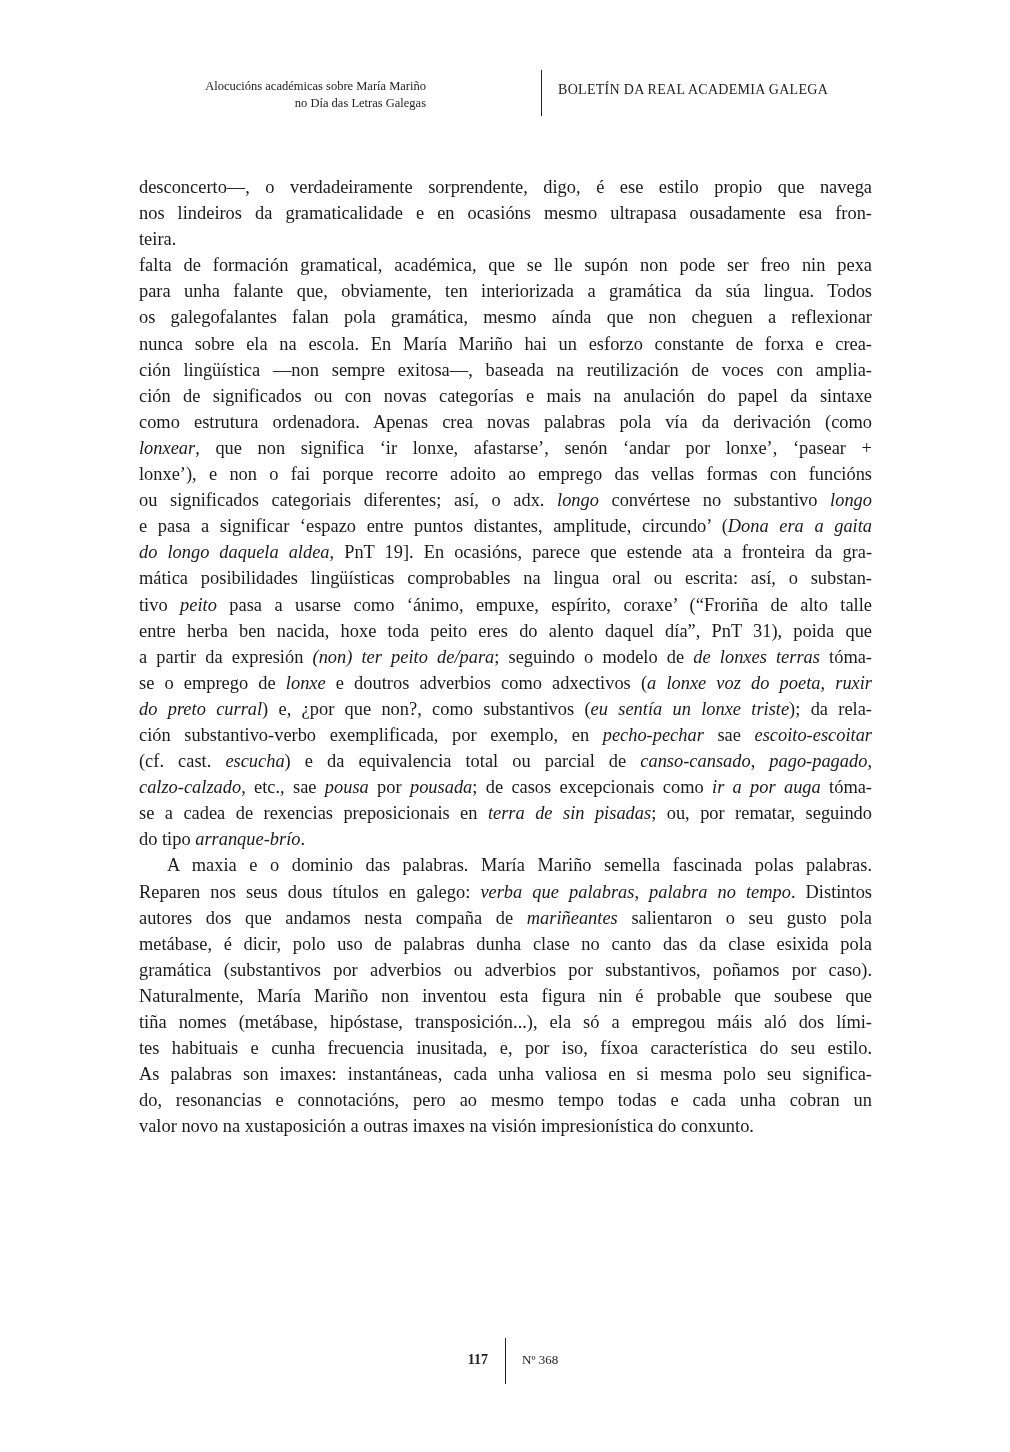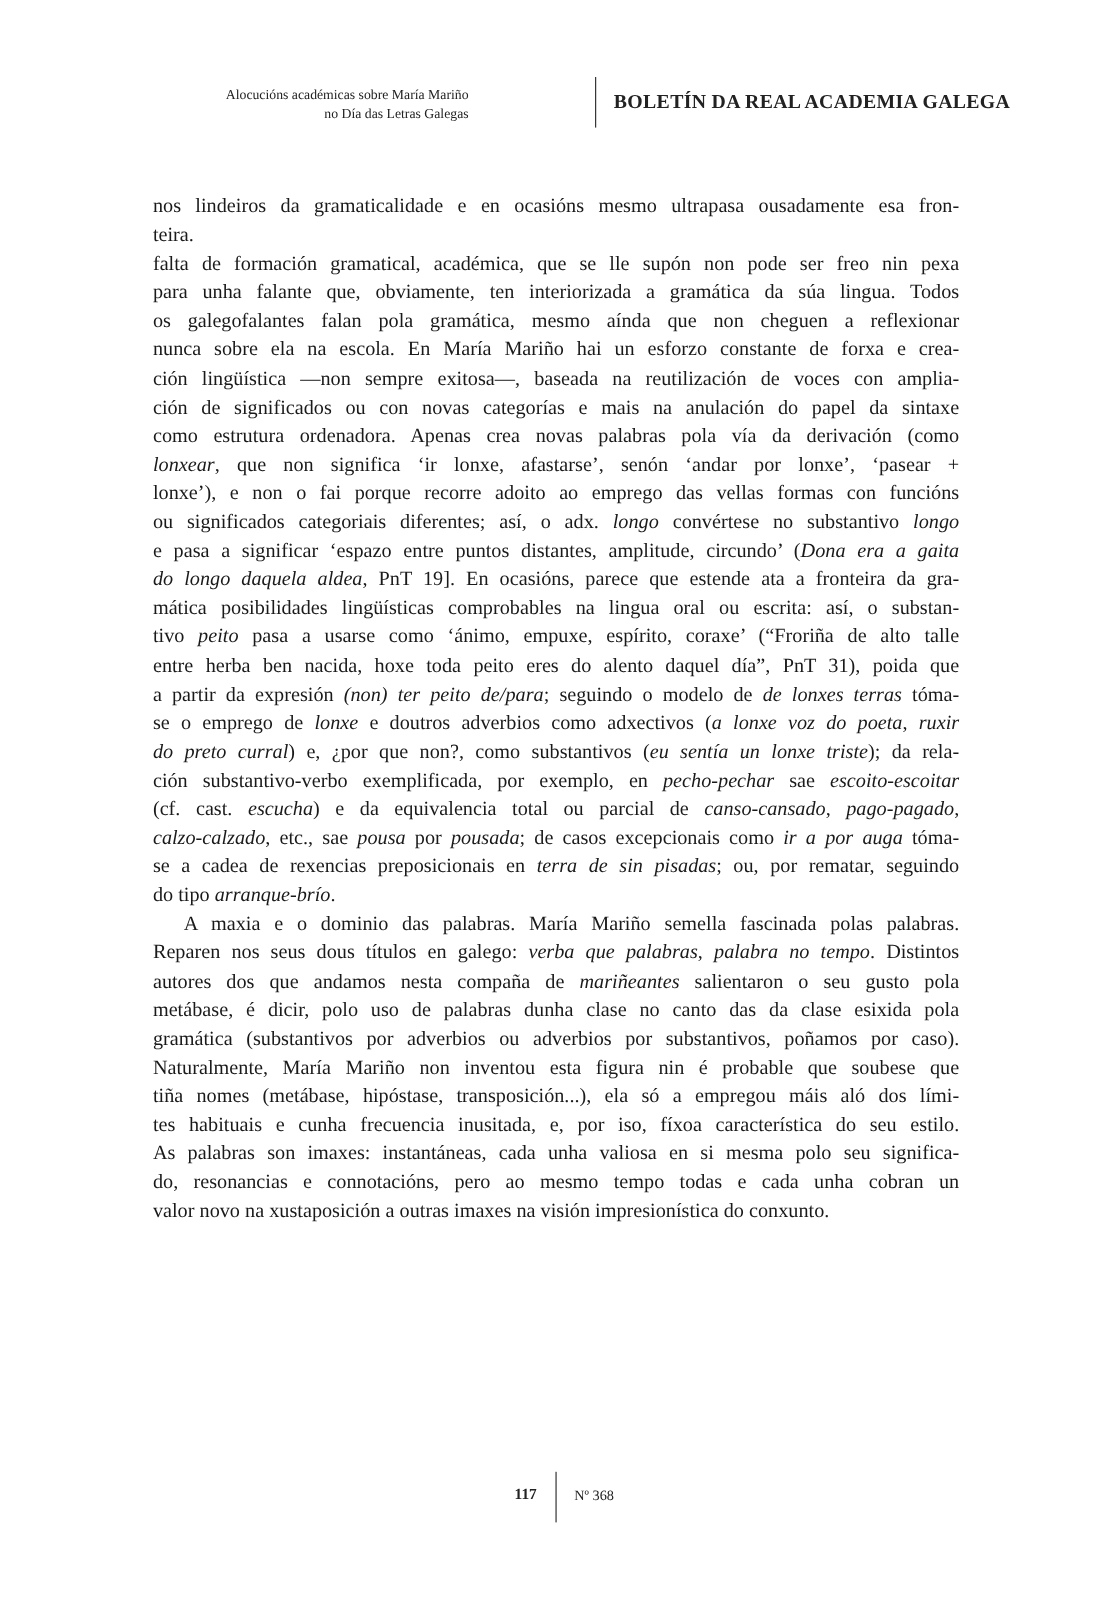--- a/index.html
+++ b/index.html
@@ -2,21 +2,21 @@
 <html><head>
 <meta charset="utf-8">
 <style>
   html, body { margin: 0; padding: 0; background: #ffffff; }
   body { width: 1010px; height: 1452px; position: relative; overflow: hidden; color: #1a1a1a; }
   .header { position: absolute; top: 70px; left: 0; width: 902px; height: 50px; margin-left: 36px; }
   .header-left { position: absolute; right: 512px; top: 8px; text-align: right;
     font-family: "Liberation Serif", serif; font-size: 12.5px; line-height: 17px; color: #222; }
   .header-divider { position: absolute; left: 505px; top: 0; width: 1px; height: 46px; background: #222; }
   .header-right { position: absolute; left: 522px; top: 12px;
-    font-family: "Liberation Serif", serif; font-size: 18px; letter-spacing: 0.3px; color: #222; font-weight: bold; }
+    font-family: "Liberation Serif", serif; font-size: 14px; letter-spacing: 0.3px; color: #222; }
   .body-text { position: absolute; top: 174px; left: 139px; width: 733px;
     font-family: "Liberation Serif", serif; font-size: 18.4px; line-height: 26.1px;
     text-align: justify; color: #1a1a1a; }
   .body-text p { margin: 0; text-indent: 0; }
   .body-text p .line { display: block; text-align: justify; text-align-last: justify; white-space: nowrap; }
   .body-text p .line.last { text-align-last: left; }
   .footer { position: absolute; top: 1338px; left: 0; width: 1010px; height: 50px; }
   .footer-divider { position: absolute; left: 505px; top: 0; width: 1px; height: 46px; background: #222; }
   .page-number { position: absolute; right: 522px; top: 14px;
     font-family: "Liberation Serif", serif; font-size: 14px; font-weight: bold; color: #222; text-align: right; }
@@ -31,20 +31,21 @@
   <div class="header-left">
     <div>Alocucións académicas sobre María Mariño</div>
     <div>no Día das Letras Galegas</div>
   </div>
   <div class="header-divider"></div>
   <div class="header-right">BOLETÍN DA REAL ACADEMIA GALEGA</div>
 </div>
 
 <div class="body-text" id="body-text">
     <p>
+      <span class="line">desconcerto—, o verdadeiramente sorprendente, digo, é ese estilo propio que navega</span>
       <span class="line">nos lindeiros da gramaticalidade e en ocasións mesmo ultrapasa ousadamente esa fron-</span>
       <span class="line last">teira.</span>
     </p>
     <p>
       <span class="line">falta de formación gramatical, académica, que se lle supón non pode ser freo nin pexa</span>
       <span class="line">para unha falante que, obviamente, ten interiorizada a gramática da súa lingua. Todos</span>
       <span class="line">os galegofalantes falan pola gramática, mesmo aínda que non cheguen a reflexionar</span>
       <span class="line">nunca sobre ela na escola. En María Mariño hai un esforzo constante de forxa e crea-</span>
       <span class="line">ción lingüística —non sempre exitosa—, baseada na reutilización de voces con amplia-</span>
       <span class="line">ción de significados ou con novas categorías e mais na anulación do papel da sintaxe</span>

